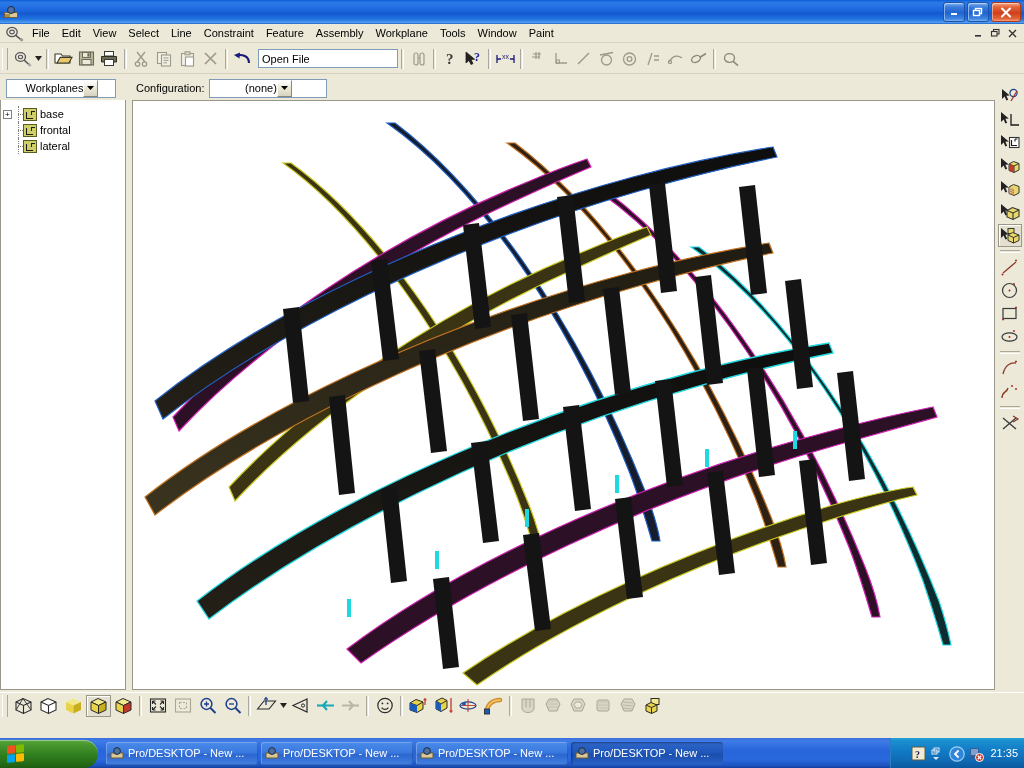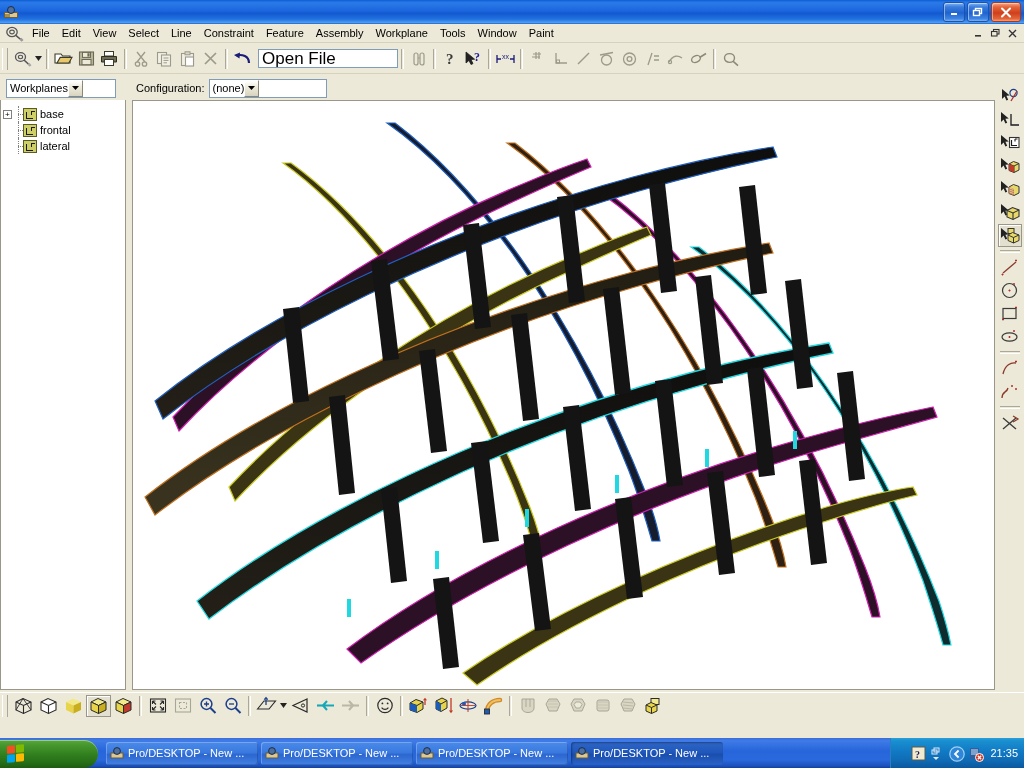--- a/index.html
+++ b/index.html
@@ -75,34 +75,34 @@
     border-left:1px solid #fff;border-right:1px solid #aca899;}
   .tbtn{
     width:23px;height:22px;display:flex;align-items:center;justify-content:center;
     position:relative;
   }
   .tsep{width:1px;height:20px;margin:0 3px;
     border-left:1px solid #aca899;border-right:1px solid #fff;}
   .combo-open{
     margin-left:4px;width:140px;height:19px;background:#fff;
     border:1px solid #7f9db9;box-sizing:border-box;
-    display:flex;align-items:center;padding-left:3px;font-size:17px;color:#000;
+    display:flex;align-items:center;padding-left:3px;font-size:11px;color:#000;
   }
   .arrow-dn{
     width:9px;height:22px;display:flex;align-items:center;justify-content:center;
   }
 
   
   .row2{
     position:absolute;left:0;top:76px;width:1024px;height:24px;
     background:#ece9d8;display:flex;align-items:center;
   }
   .dd{
     height:19px;border:1px solid #7f9db9;background:#fff;box-sizing:border-box;
-    display:flex;align-items:center;justify-content:flex-start;
+    display:flex;align-items:center;justify-content:center;
     font-size:11px;color:#000;
   }
   .dd .txt{padding-left:3px;white-space:nowrap;overflow:hidden;}
   .dd .btn{
     width:15px;height:17px;margin:0 1px 0 0;flex:0 0 auto;
     background:linear-gradient(to bottom,#fff 0%,#ece9d8 45%,#d8d4c0 100%);
     border:1px solid #fff;border-right-color:#8a8778;border-bottom-color:#8a8778;
     box-sizing:border-box;display:flex;align-items:center;justify-content:center;
   }
   .lbl{font-size:11px;color:#000;margin:0 4px 0 6px;}

